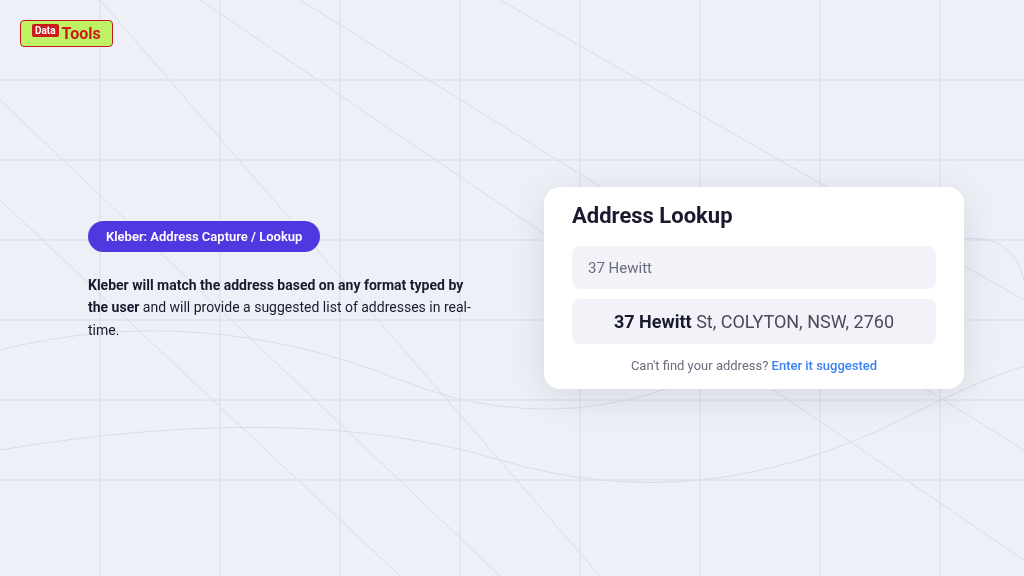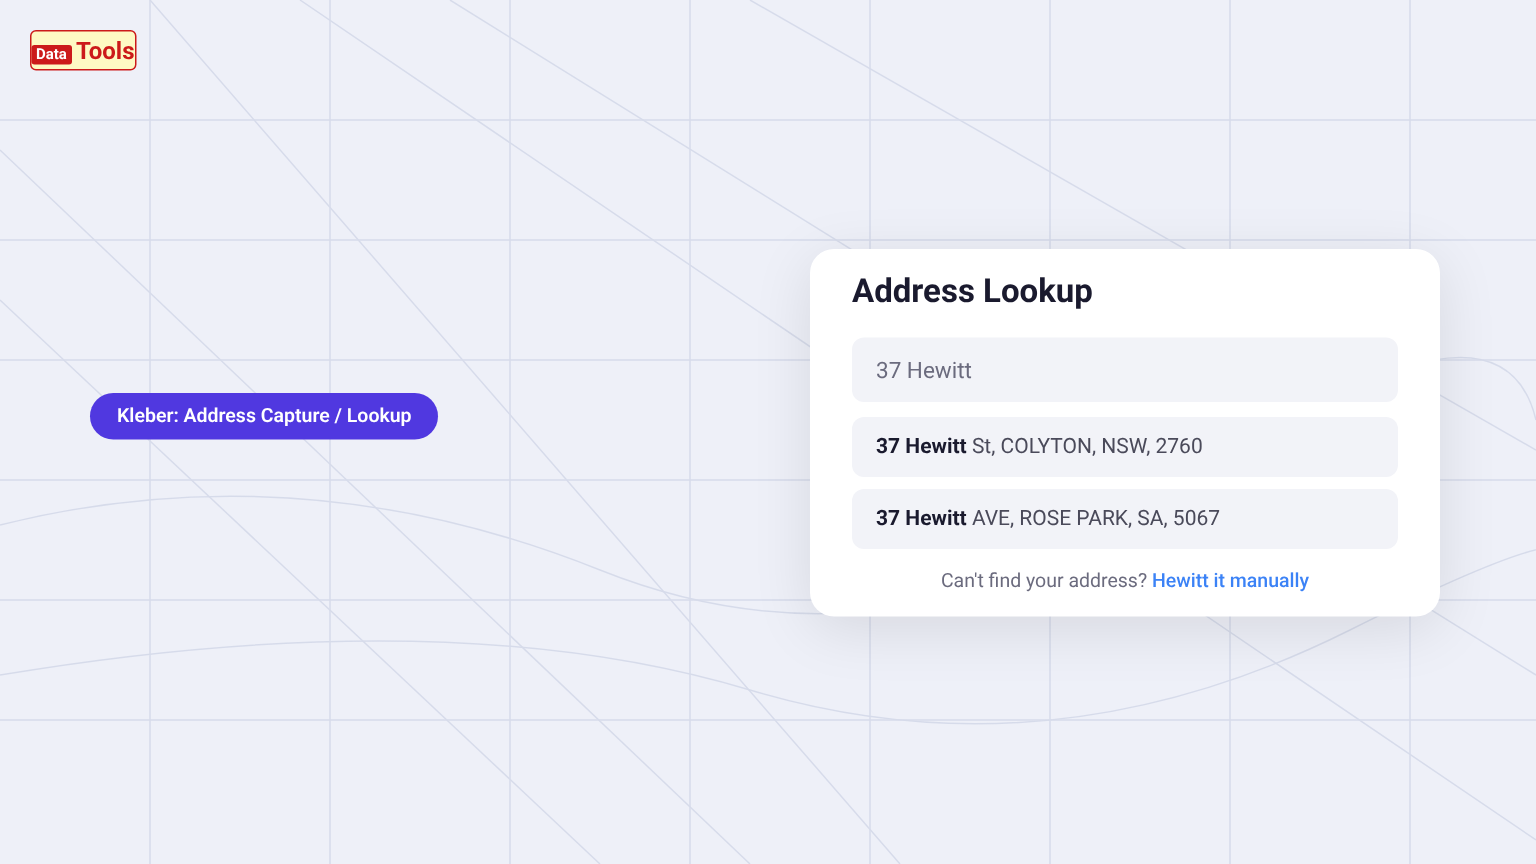--- a/index.html
+++ b/index.html
@@ -25,26 +25,26 @@
       width: 100%;
       height: 100%;
     }
 
     
     .logo {
       position: absolute;
       top: 20px;
       left: 20px;
       z-index: 10;
-      background: #fef9c3;
+      background: #bef264;
       border: 1.5px solid #cc1a1a;
       border-radius: 4px;
-      padding: 3px 0;
+      padding: 3px 11px;
       display: flex;
-      align-items: flex-end;
+      align-items: flex-start;
       gap: 3px;
     }
 
     .logo-data {
       background: #cc1a1a;
       color: white;
       font-size: 10px;
       font-weight: 700;
       padding: 1px 3px;
       border-radius: 2px;
@@ -65,20 +65,21 @@
       width: 100%;
       height: 100%;
       padding: 0 60px;
       gap: 60px;
     }
 
     
     .left-panel {
       flex: 1;
       max-width: 420px;
+      margin-left: 28px;
     }
 
     .badge {
       display: inline-block;
       background: #5038e0;
       color: white;
       font-size: 13px;
       font-weight: 600;
       padding: 8px 18px;
       border-radius: 30px;
@@ -151,22 +152,23 @@
       margin-bottom: 8px;
       cursor: pointer;
       transition: background 0.15s;
     }
 
     .result-item:last-of-type {
       margin-bottom: 0;
     }
 
     .result-text {
-      font-size: 14px;
+      font-size: 18px;
       color: #4a4a5a;
+      text-align: center;
     }
 
     .result-text strong {
       color: #1a1a2e;
       font-weight: 700;
     }
 
     
     .card-footer {
       text-align: center;
@@ -221,42 +223,42 @@
   <span class="logo-data">Data</span>
   <span class="logo-tools">Tools</span>
 </div>
 
 <div class="main-container">
 
   <div class="left-panel">
     <div class="badge">Kleber: Address Capture / Lookup</div>
 
 
+    <p class="description-bold">
+      <strong>Kleber will match the address based on any format typed by the user</strong><span> and will provide a suggested list of addresses in real-time.</span>
+    </p>
 
   </div>
 
   <div class="right-panel">
     <div class="card">
 
       <div class="card-title">Address Lookup</div>
 
       <div class="search-input-wrapper">
         <span class="search-input-text">37 Hewitt</span>
       </div>
 
       <div id="results-container">
           <div class="result-item">
             <p class="result-text"><strong>37 Hewitt</strong> St, COLYTON, NSW, 2760</p>
           </div>
-          <div class="result-item">
-            <p class="result-text"><strong>37 Hewitt</strong> AVE, ROSE PARK, SA, 5067</p>
-          </div>
         </div>
 
       <div class="card-footer">
         <span>Can't find your address?</span>
-        <a href="#">Hewitt it manually</a>
+        <a href="#">Enter it suggested</a>
       </div>
 
     </div>
   </div>
 
 </div>
 
 </body></html>

